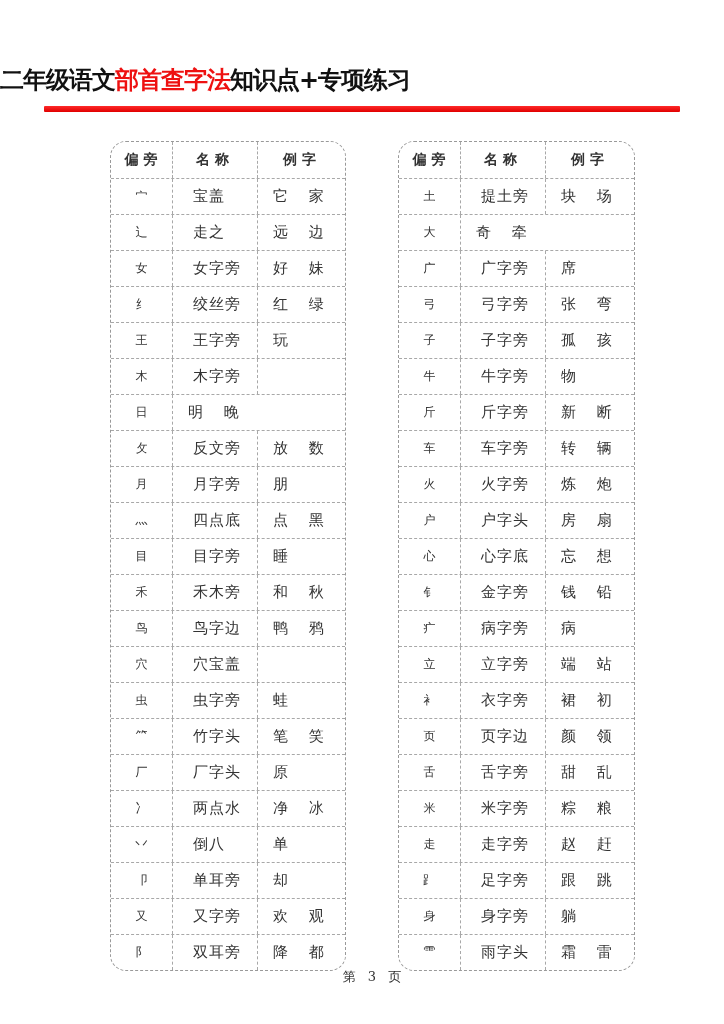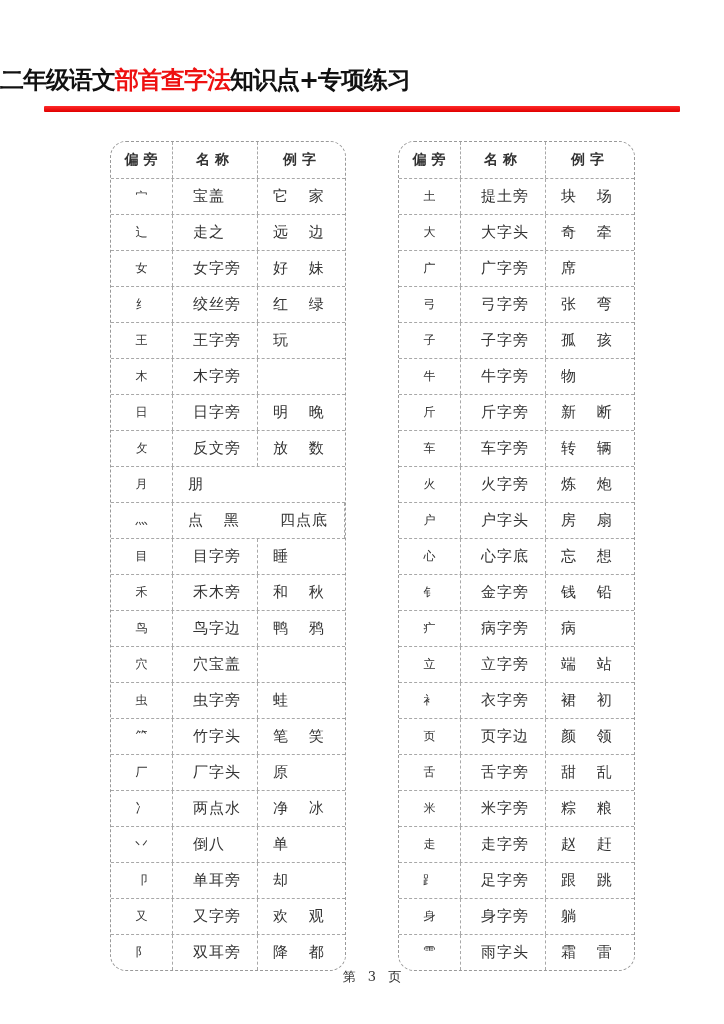--- a/index.html
+++ b/index.html
@@ -68,36 +68,36 @@
       <div class="cell c1">王</div>
       <div class="cell c2">王字旁</div>
       <div class="cell c3">玩</div>
     </div>
     <div class="row">
       <div class="cell c1">木</div>
       <div class="cell c2">木字旁</div>
     </div>
     <div class="row">
       <div class="cell c1">日</div>
-      <div class="cell c2">日字旁</div>
       <div class="cell c3">明 晚</div>
     </div>
     <div class="row">
       <div class="cell c1">攵</div>
       <div class="cell c2">反文旁</div>
       <div class="cell c3">放 数</div>
     </div>
     <div class="row">
       <div class="cell c1">月</div>
+      <div class="cell c2">月字旁</div>
       <div class="cell c3">朋</div>
     </div>
     <div class="row">
       <div class="cell c1">灬</div>
+      <div class="cell c2">四点底</div>
       <div class="cell c3">点 黑</div>
-      <div class="cell c2">四点底</div>
     </div>
     <div class="row">
       <div class="cell c1">目</div>
       <div class="cell c2">目字旁</div>
       <div class="cell c3">睡</div>
     </div>
     <div class="row">
       <div class="cell c1">禾</div>
       <div class="cell c2">禾木旁</div>
       <div class="cell c3">和 秋</div>
@@ -158,21 +158,20 @@
       <div class="cell c2">名称</div>
       <div class="cell c3">例字</div>
     </div>
     <div class="row">
       <div class="cell c1">土</div>
       <div class="cell c2">提土旁</div>
       <div class="cell c3">块 场</div>
     </div>
     <div class="row">
       <div class="cell c1">大</div>
-      <div class="cell c2">大字头</div>
       <div class="cell c3">奇 牵</div>
     </div>
     <div class="row">
       <div class="cell c1">广</div>
       <div class="cell c2">广字旁</div>
       <div class="cell c3">席</div>
     </div>
     <div class="row">
       <div class="cell c1">弓</div>
       <div class="cell c2">弓字旁</div>

